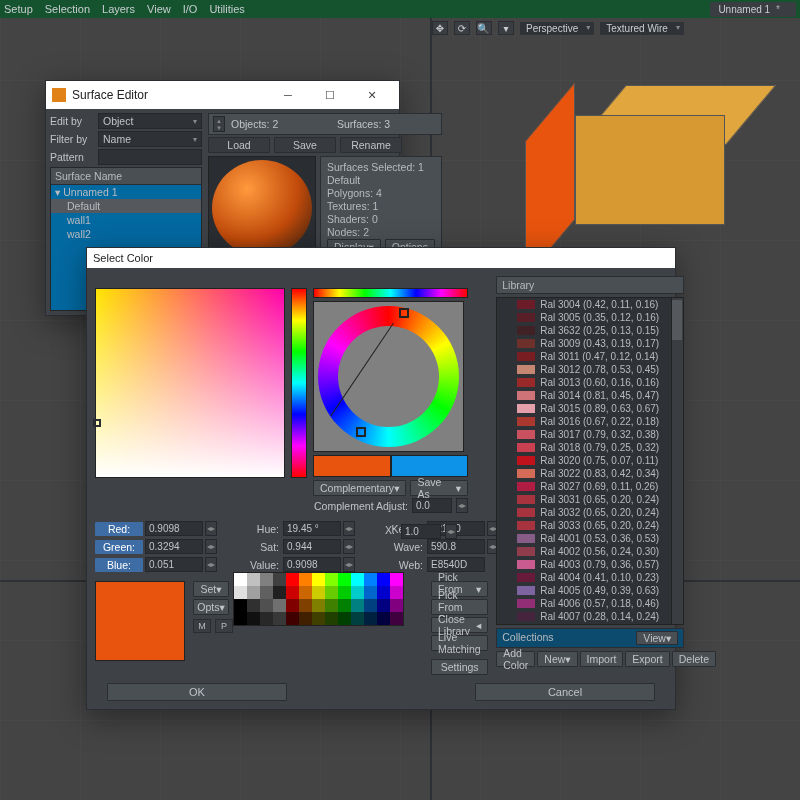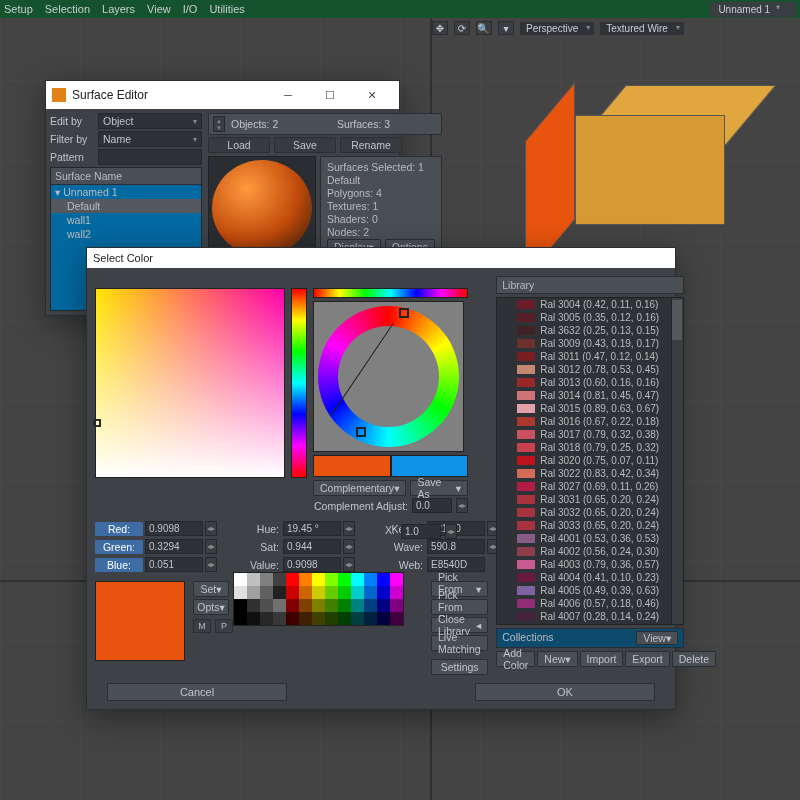--- a/index.html
+++ b/index.html
@@ -503,16 +503,16 @@
       <div class="col-btns">
         <div class="btn">Add Color</div>
         <div class="btn"><span>New</span> ▾</div>
         <div class="btn">Import</div>
         <div class="btn">Export</div>
         <div class="btn">Delete</div>
       </div>
     </div>
   </div>
   <div class="dlg-buttons">
+    <div class="btn">OK</div>
     <div class="btn">Cancel</div>
-    <div class="btn">OK</div>
   </div>
 </div>
 
 </body></html>

